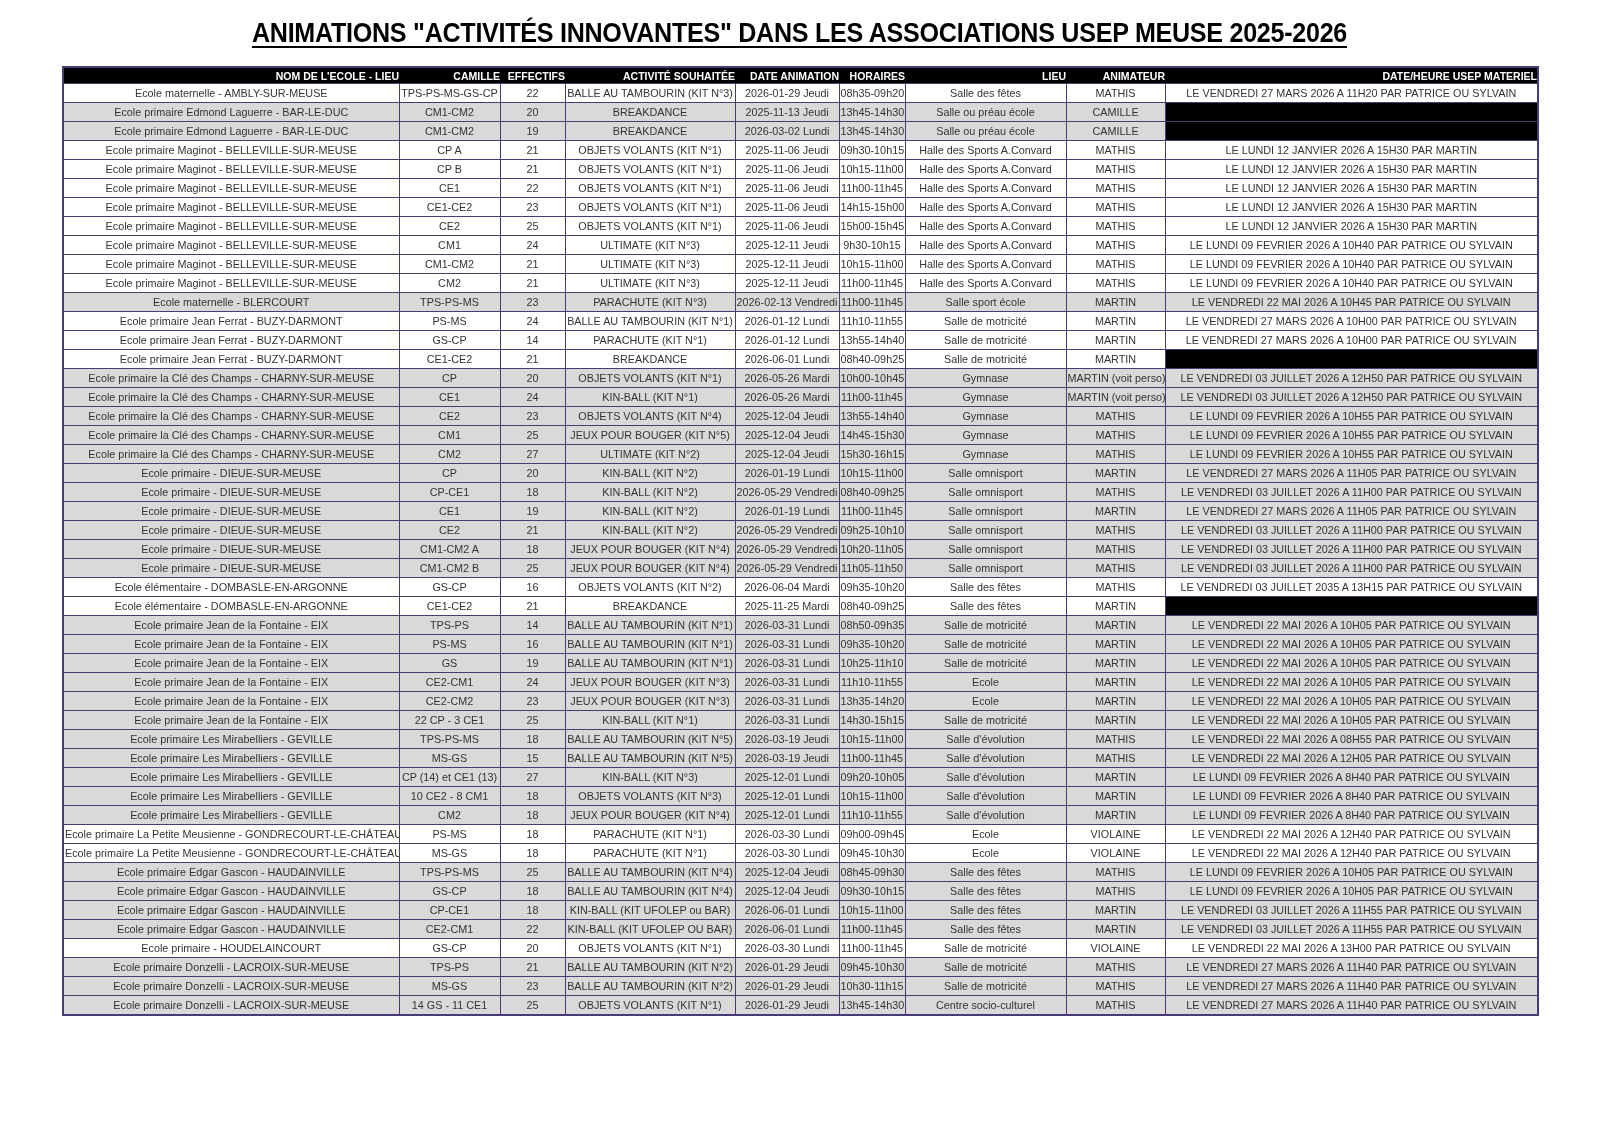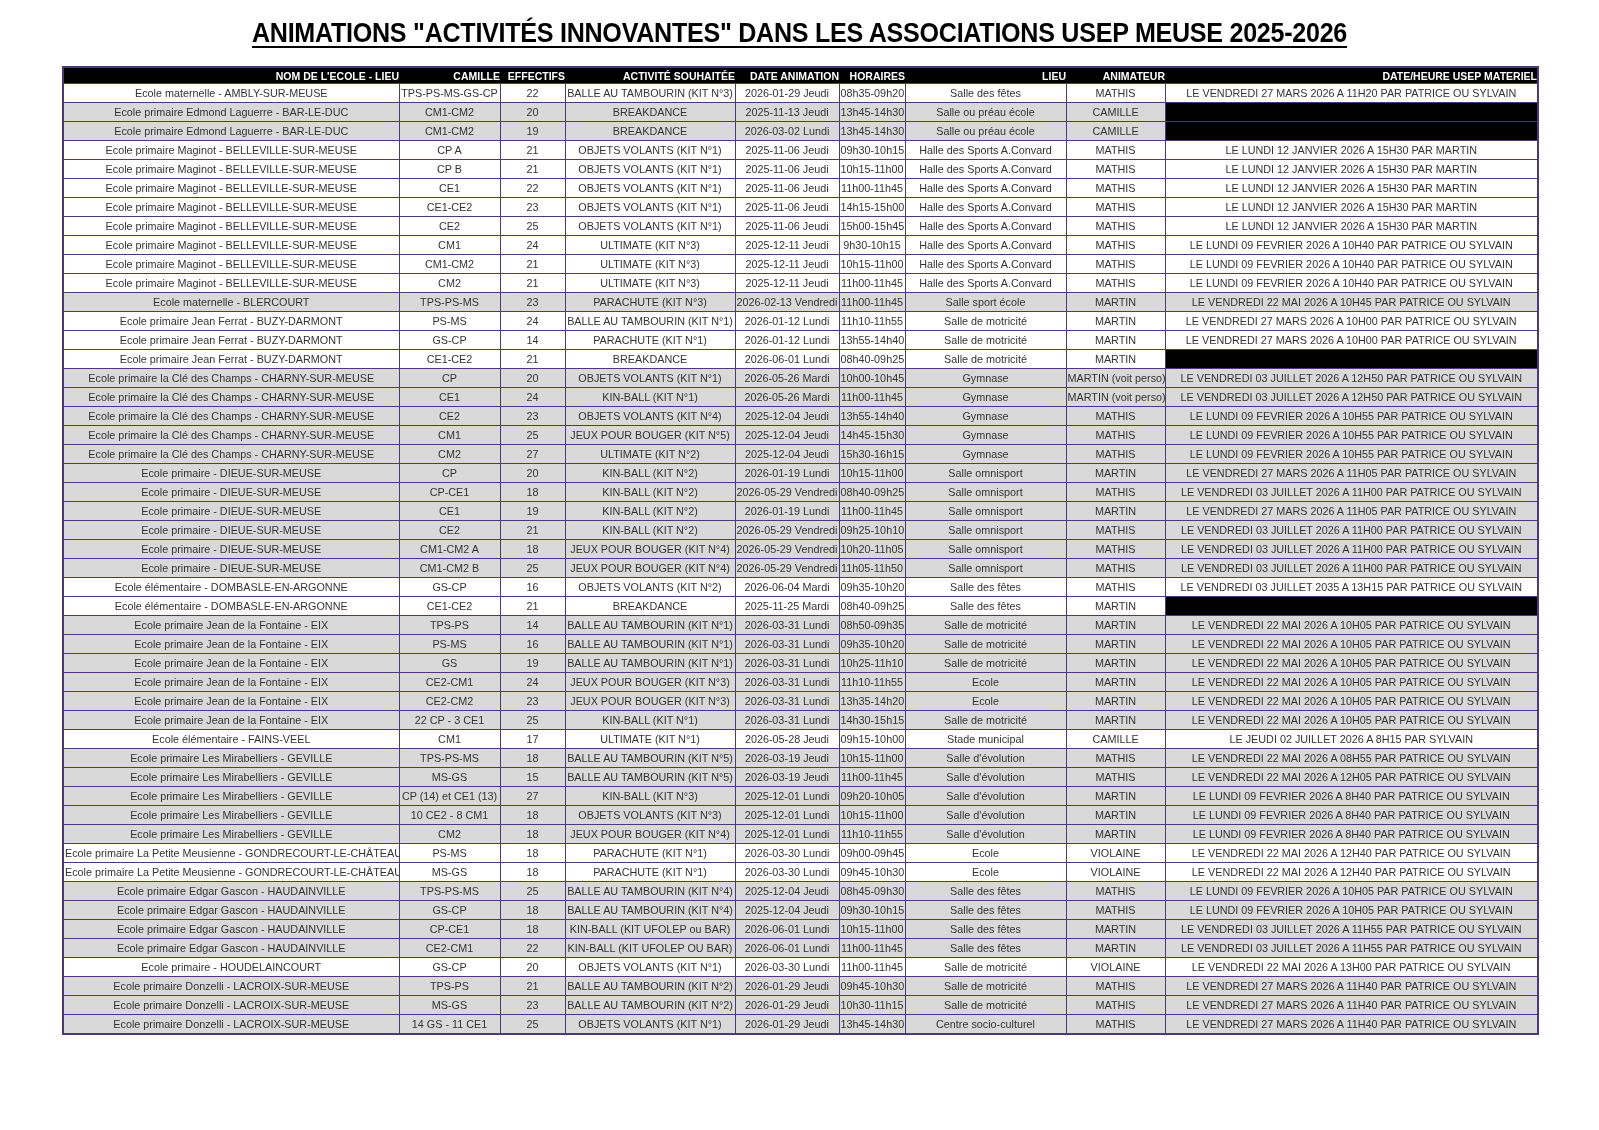--- a/index.html
+++ b/index.html
@@ -426,31 +426,20 @@
         <td>Ecole primaire Jean de la Fontaine - EIX</td>
         <td>22 CP - 3 CE1</td>
         <td>25</td>
         <td>KIN-BALL (KIT N°1)</td>
         <td>2026-03-31 Lundi</td>
         <td>14h30-15h15</td>
         <td>Salle de motricité</td>
         <td>MARTIN</td>
         <td>LE VENDREDI 22 MAI 2026 A 10H05 PAR PATRICE OU SYLVAIN</td>
       </tr>
-      <tr class="white">
-        <td>Ecole élémentaire - FAINS-VEEL</td>
-        <td>CM1</td>
-        <td>17</td>
-        <td>ULTIMATE (KIT N°1)</td>
-        <td>2026-05-28 Jeudi</td>
-        <td>09h15-10h00</td>
-        <td>Stade municipal</td>
-        <td>CAMILLE</td>
-        <td>LE JEUDI 02 JUILLET 2026 A 8H15 PAR SYLVAIN</td>
-      </tr>
       <tr class="grey">
         <td>Ecole primaire Les Mirabelliers - GEVILLE</td>
         <td>TPS-PS-MS</td>
         <td>18</td>
         <td>BALLE AU TAMBOURIN (KIT N°5)</td>
         <td>2026-03-19 Jeudi</td>
         <td>10h15-11h00</td>
         <td>Salle d'évolution</td>
         <td>MATHIS</td>
         <td>LE VENDREDI 22 MAI 2026 A 08H55 PAR PATRICE OU SYLVAIN</td>

